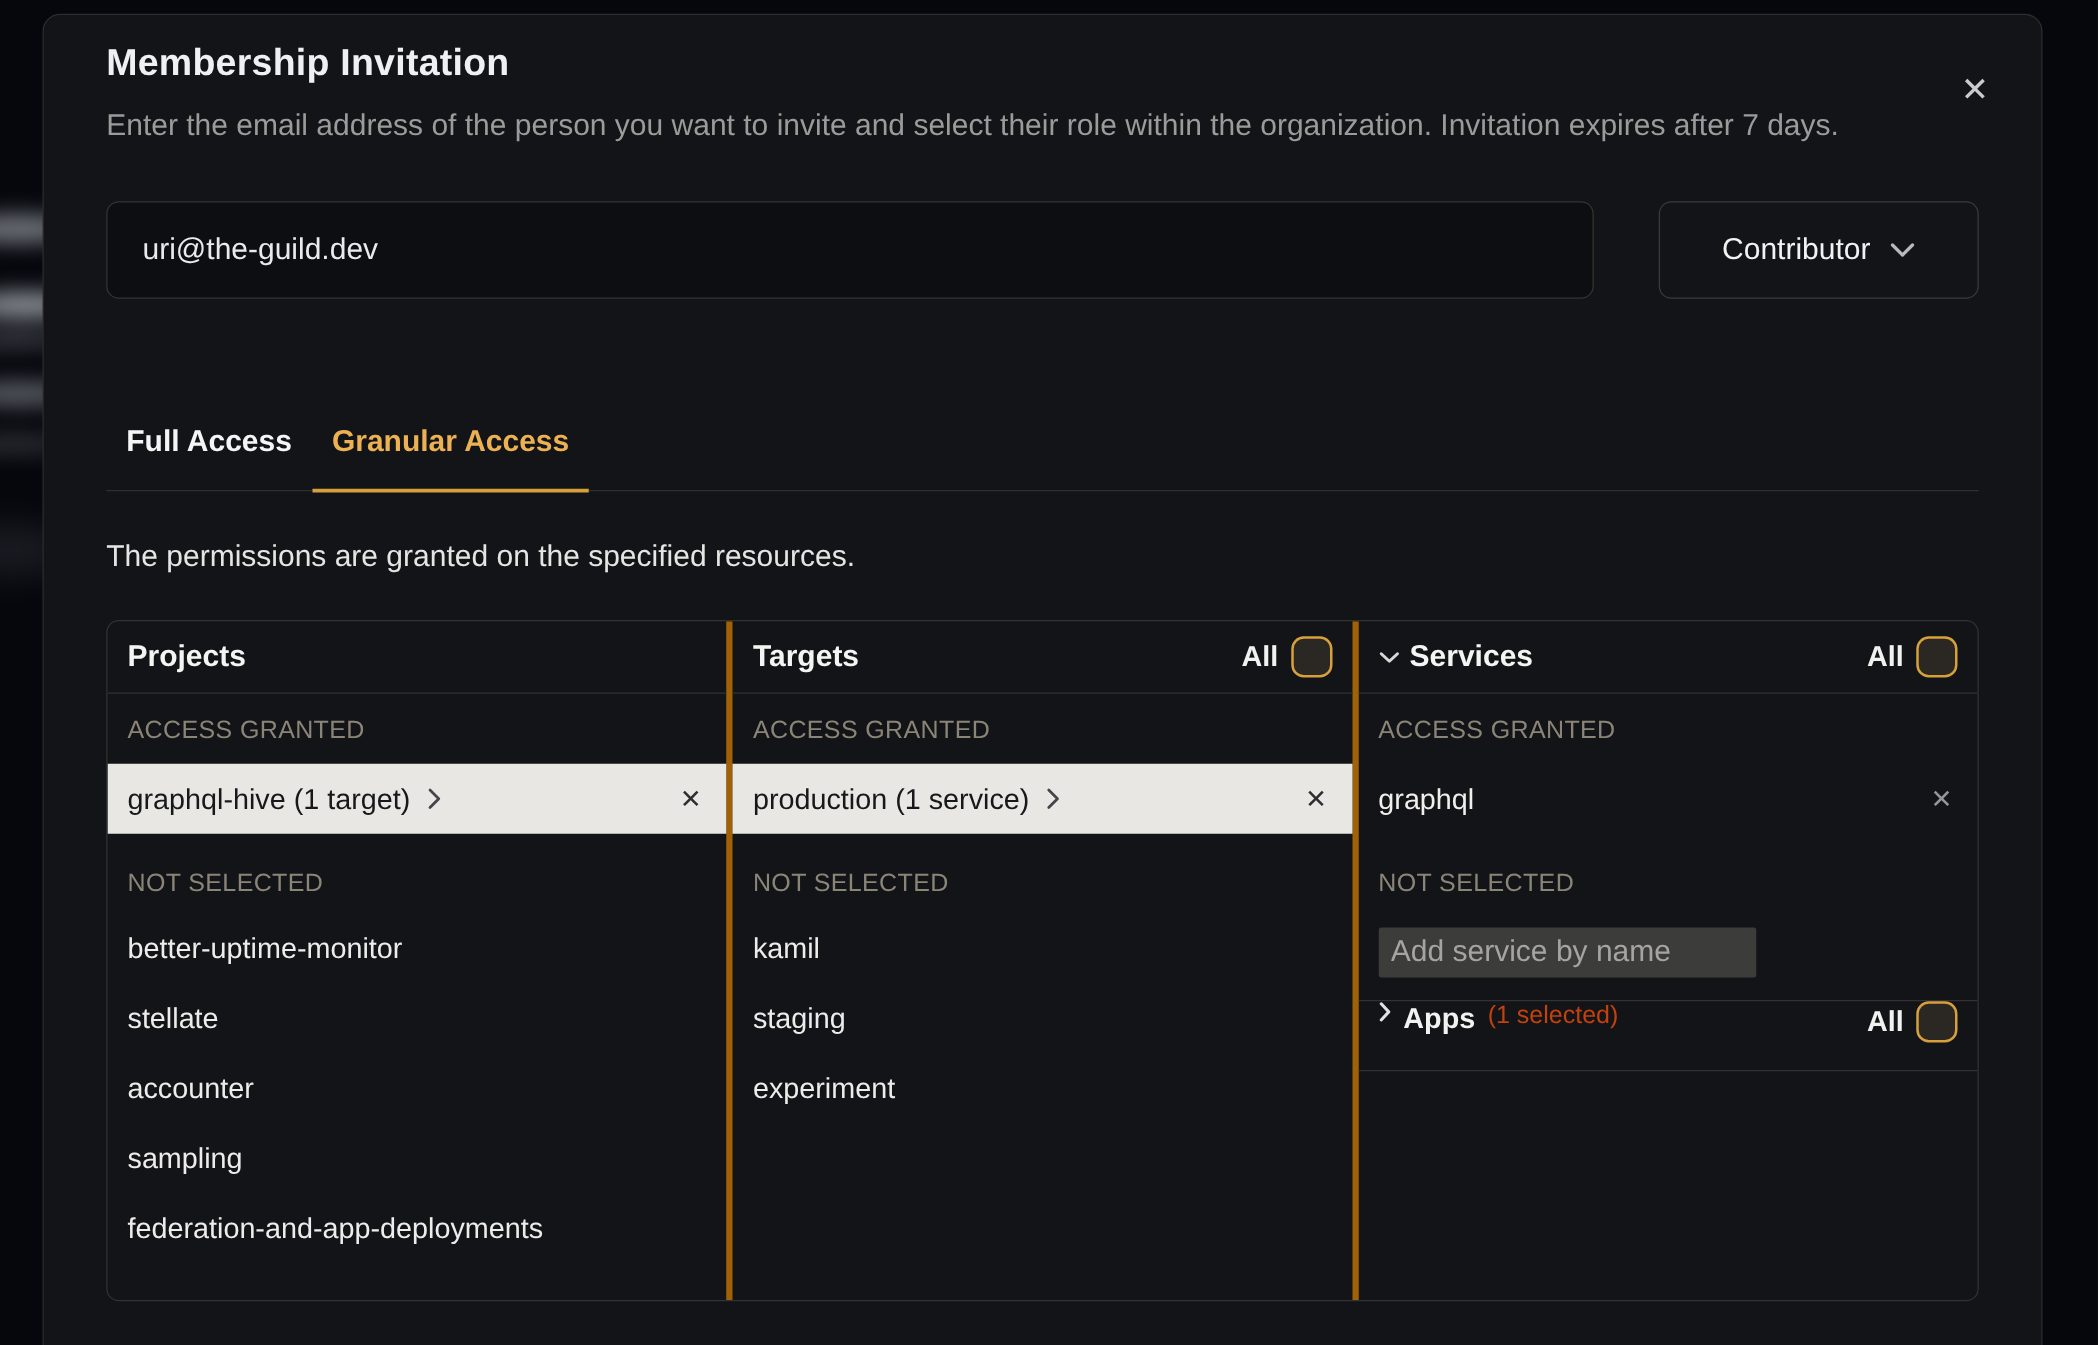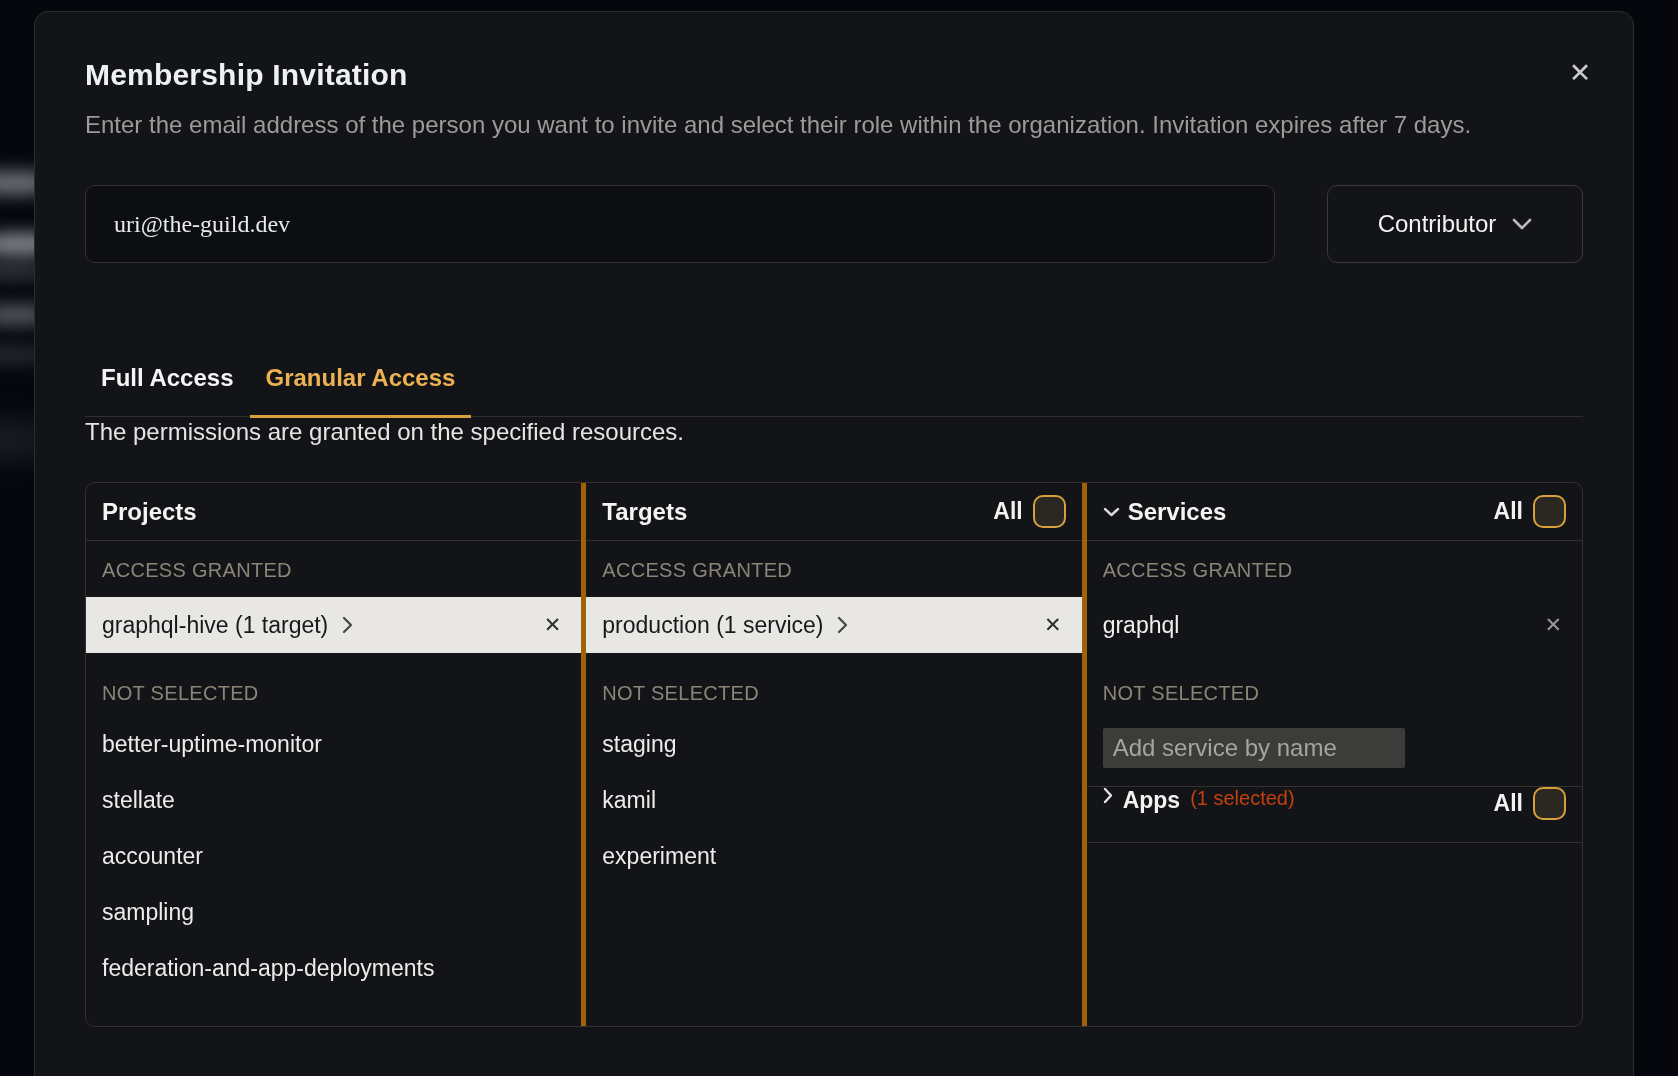--- a/index.html
+++ b/index.html
@@ -28,43 +28,43 @@
     padding:0 50px;
     overflow:hidden;
   }
   .close-btn {
     position:absolute; top:44px; right:36px;
     width:34px; height:34px;
     background:none; border:none; cursor:pointer;
     color:#c9cbce; font-size:27px; line-height:34px; font-weight:300;
     font-family:"DejaVu Sans",sans-serif;
   }
-  .m-title { margin-top:46px; font-size:30px; line-height:34px; font-weight:700; color:#eef0f2; letter-spacing:.2px; }
+  .m-title { margin-top:22px; font-size:30px; line-height:34px; font-weight:700; color:#eef0f2; letter-spacing:.2px; }
   .m-desc  { margin-top:14px; font-size:24px; line-height:37px; font-weight:400; color:#9b9b99; }
 
   .email-row { margin-top:42px; display:flex; gap:52px; }
   .email-input {
     flex:1; height:78px;
     background:#0d0e11; border:1px solid #35342f; border-radius:10px;
     padding:0 28px; font-size:24px; color:#e8eaec; outline:none;
-    font-family:Liberation Serif, serif;
+    font-family:Liberation Sans, sans-serif;
   }
   .role-select {
     width:256px; height:78px;
     background:transparent; border:1px solid #3b3a36; border-radius:10px;
     display:flex; align-items:center; justify-content:center; gap:16px;
     font-size:24px; color:#f2f2f2; cursor:pointer;
   }
 
   .tabs { margin-top:100px; display:flex; border-bottom:1px solid #2f2f2d; }
   .tab { font-size:24px; line-height:30px; font-weight:600; padding:0 16px 22px; cursor:pointer; }
   .tab.inactive { color:#f5f5f5;text-align:center; }
   .tab.active  { color:#ecb152; border-bottom:3px solid #d7a03c; margin-bottom:-2px; }
 
-  .note { font-size:24px; line-height:30px; color:#e5e5e3; }
+  .note { margin-top:38px; font-size:24px; line-height:30px; color:#e5e5e3; }
 
   .res-table {
     margin-top:35px; height:545px;
     border:1px solid #333230; border-radius:10px;
     display:flex; overflow:hidden;
   }
   .col { flex:1; display:flex; flex-direction:column; min-width:0; }
   .col.bordered { border-right:5px solid #a16207; }
   .col-header {
     height:58px; flex:0 0 58px;
@@ -178,22 +178,22 @@
       <div class="row selected">
         <span>production (1 service)</span>
         <span class="chev-next">
           <svg width="11" height="18" viewBox="0 0 11 18">
               <polyline points="2,2 9,9 2,16" fill="none" stroke="#45454a" stroke-width="2.2" stroke-linecap="round" stroke-linejoin="round"></polyline>
             </svg>
         </span>
         <button class="x-btn x-dark">✕</button>
       </div>
       <div class="sec-label notsel">NOT SELECTED</div>
+      <div class="row item">kamil</div>
       <div class="row item">staging</div>
-      <div class="row item">kamil</div>
       <div class="row item">experiment</div>
     </div>
 
     <div class="col">
       <div class="col-header">
         <span>
           <svg width="17" height="10" viewBox="0 0 17 10">
               <polyline points="2,2 8.5,8 15,2" fill="none" stroke="#d8d8d6" stroke-width="2.4" stroke-linecap="round" stroke-linejoin="round"></polyline>
             </svg>
         </span>

